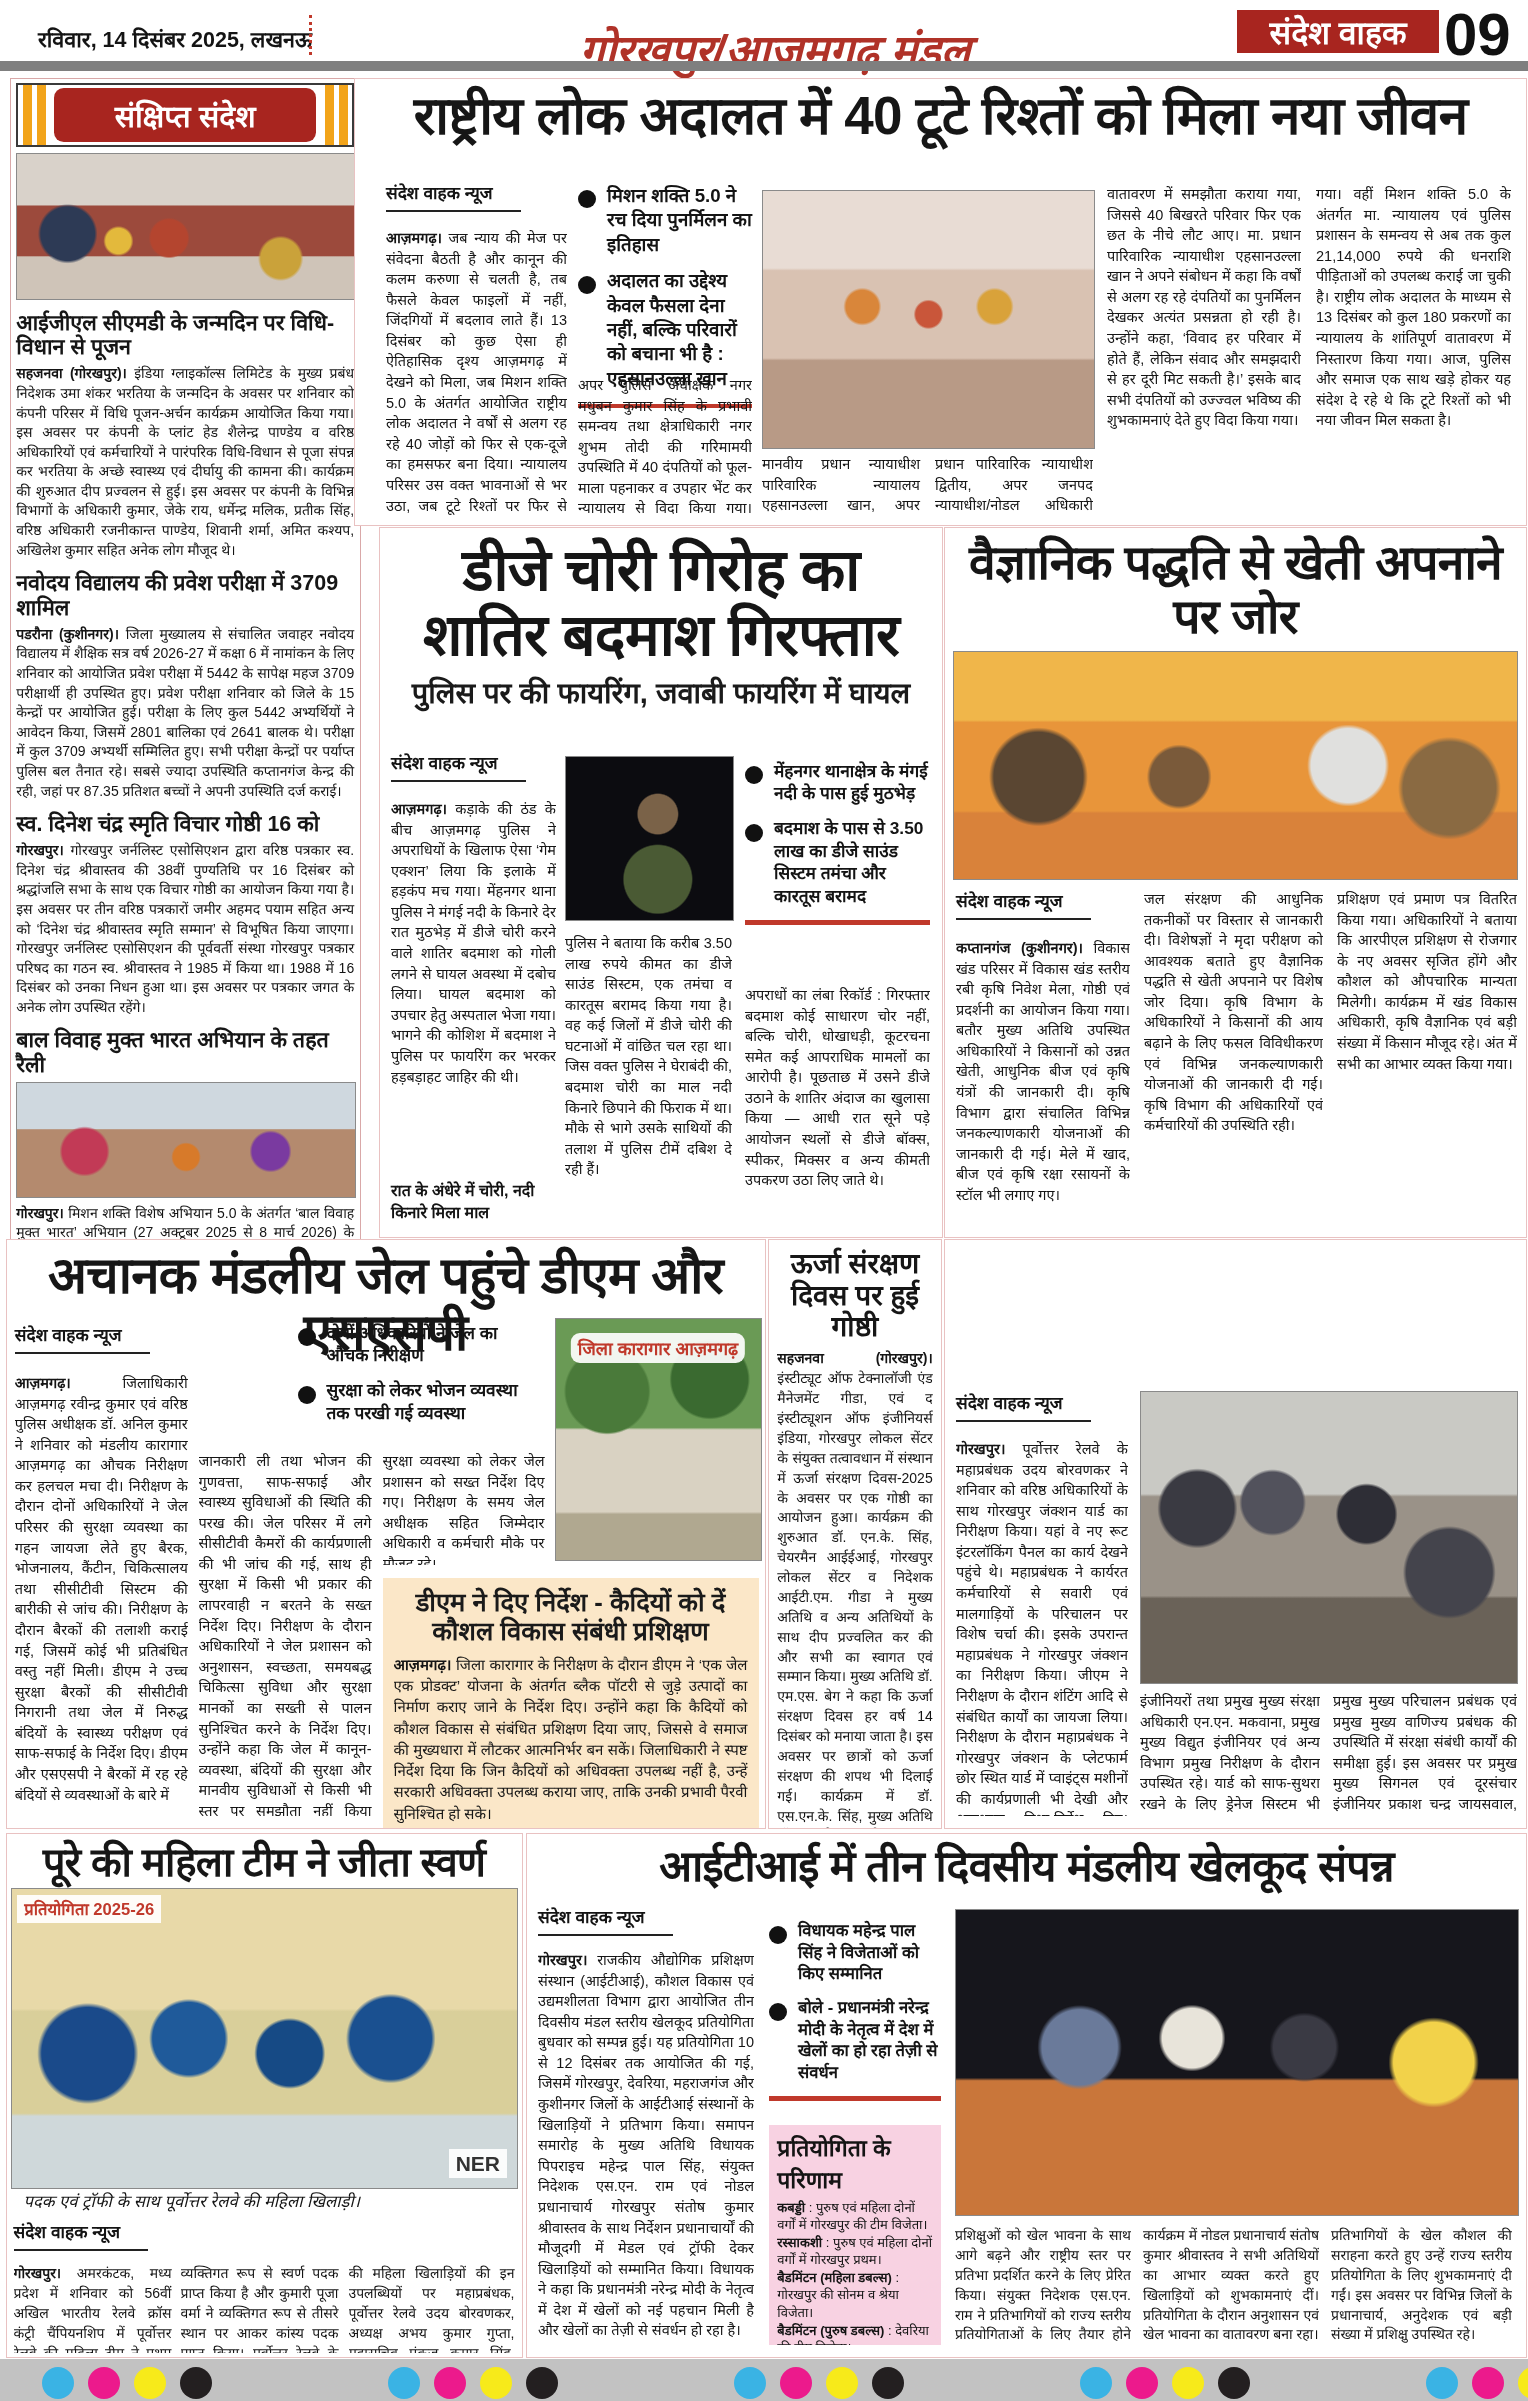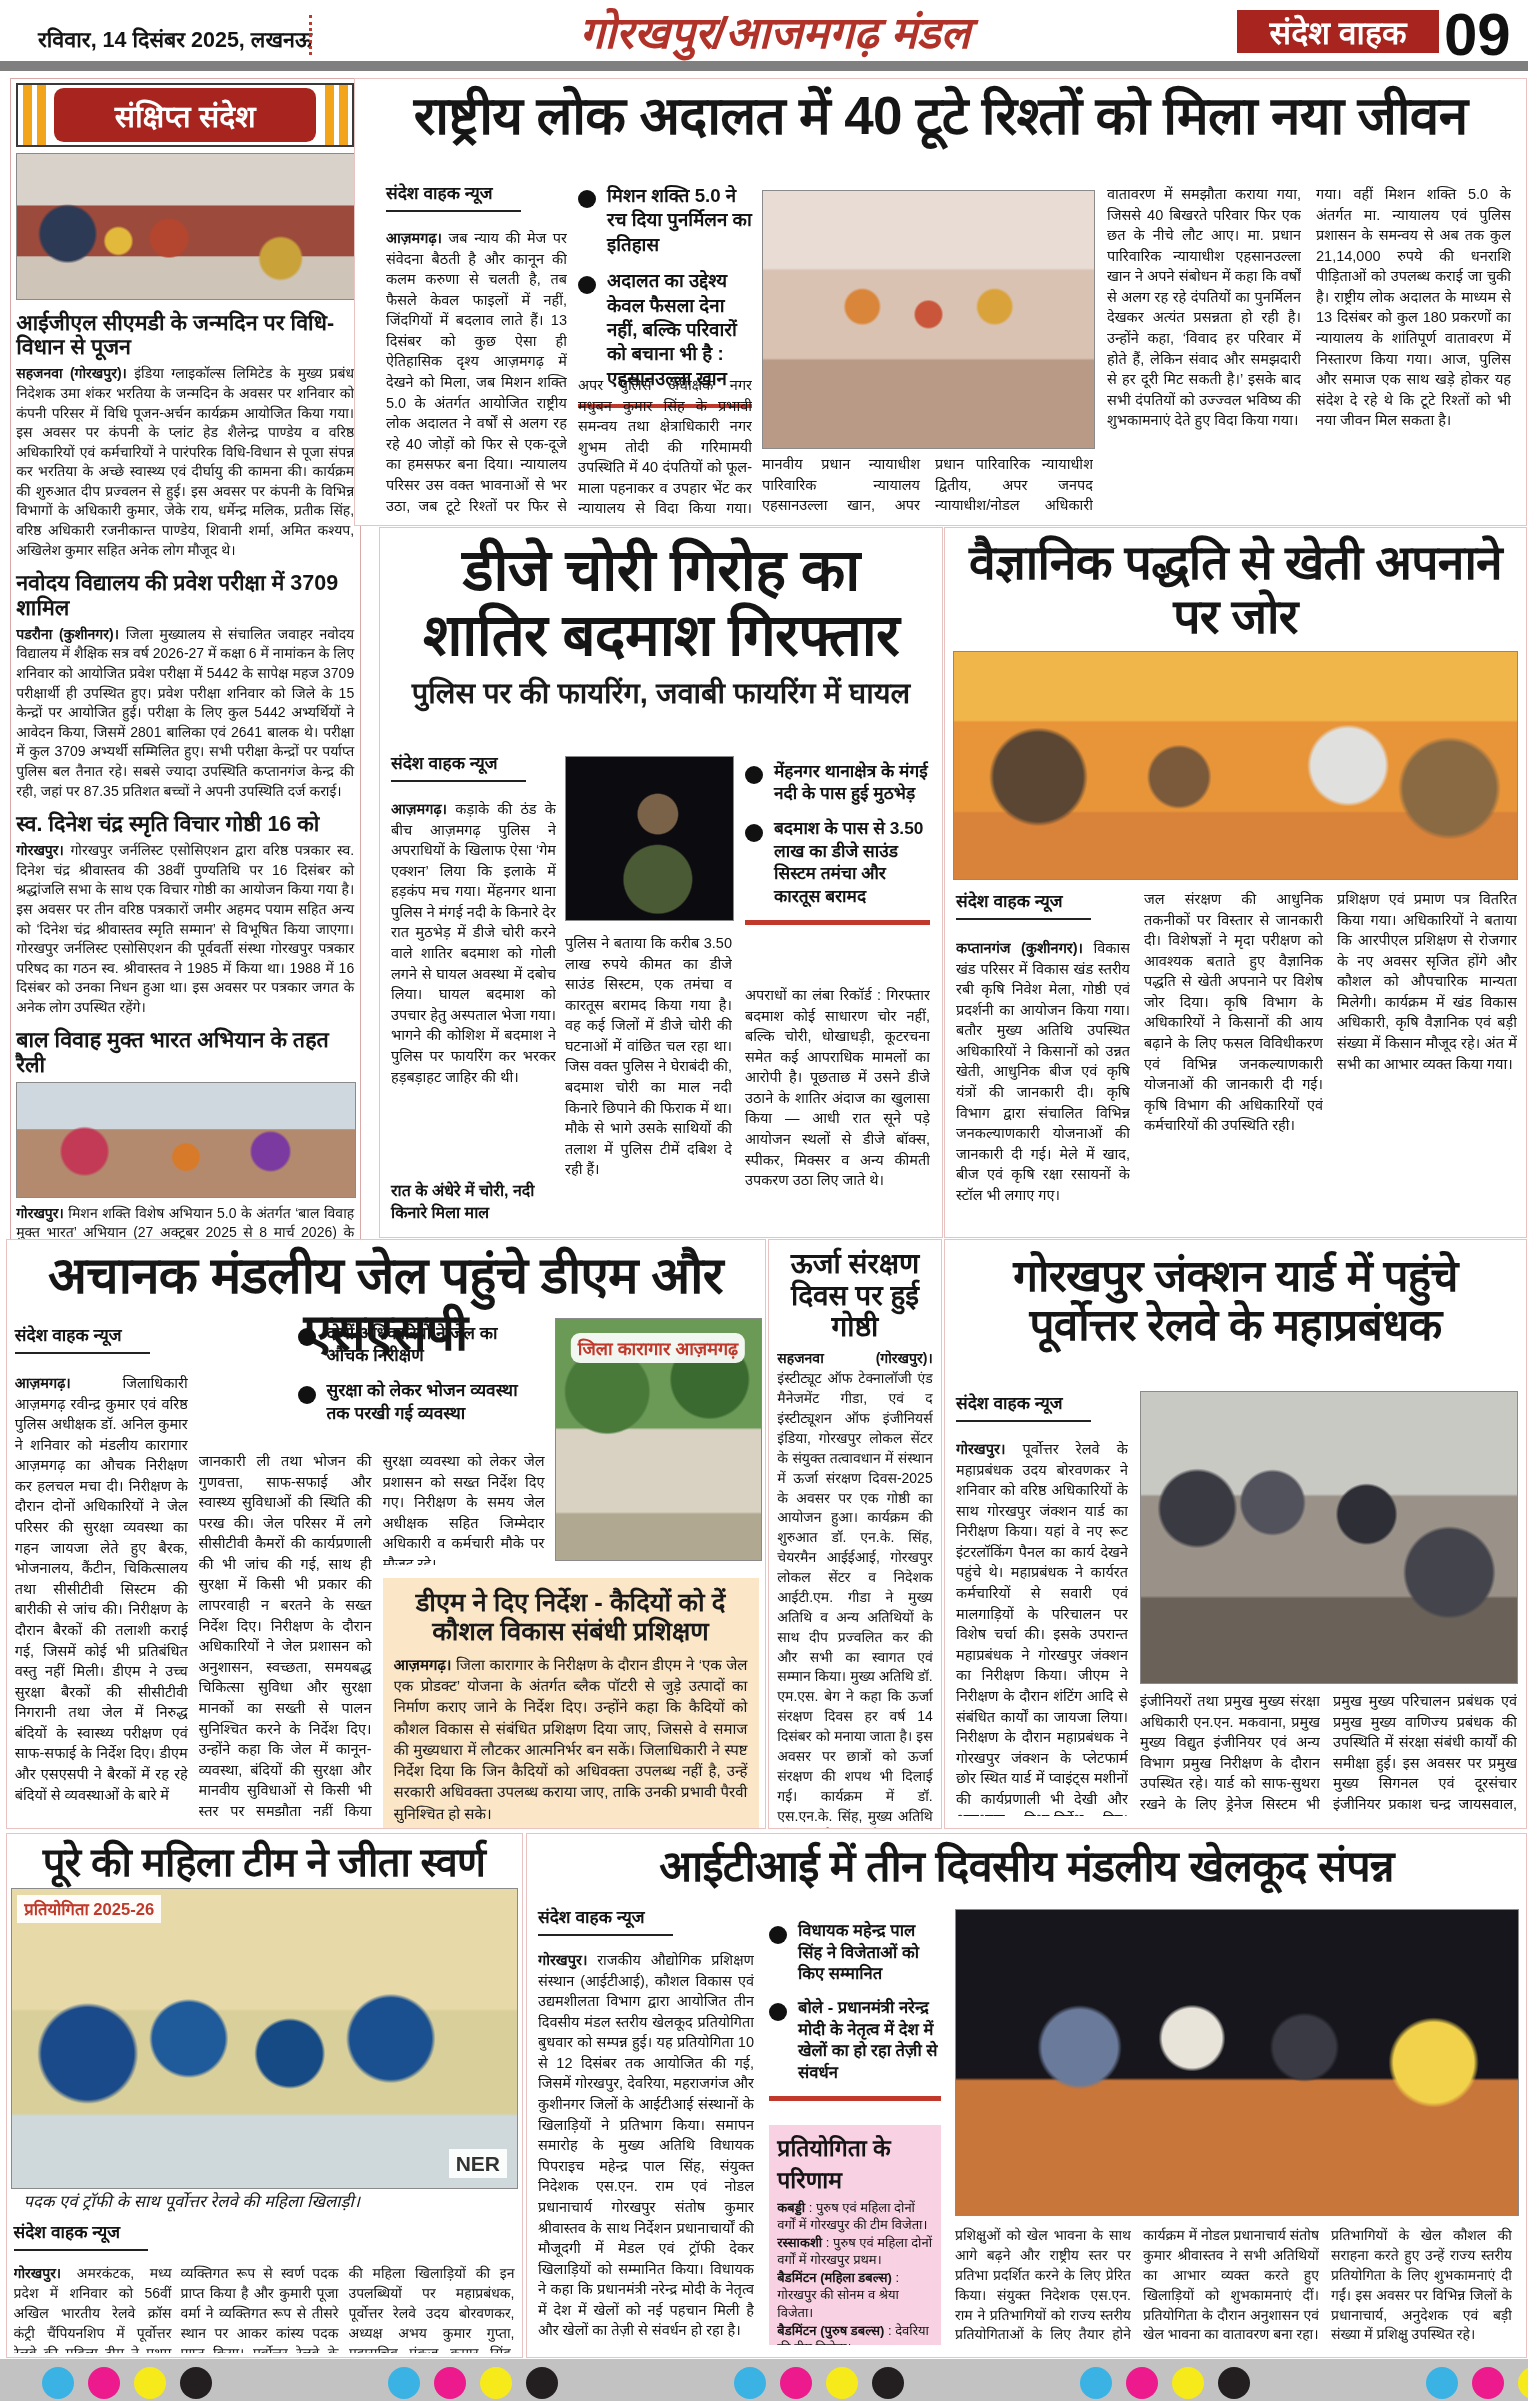--- a/index.html
+++ b/index.html
@@ -29,21 +29,21 @@
   .c1{background:#3ab3e4;} .c2{background:#ec1a8c;} .c3{background:#f7ea1a;} .c4{background:#231f20;}
   .plabel{position:absolute;background:rgba(255,255,255,.92);color:#c0392b;font-weight:900;padding:2.8px 7px;font-size:18px;}
 </style>
 </head>
 <body>
 
 <div class="page">
 
   <div class="abs" style="left:38px;top:23.5px;font-weight:bold;font-size:21.5px;">रविवार, 14 दिसंबर 2025, लखनऊ</div>
   <div class="abs" style="left:309px;top:15px;height:40px;border-left:3.5px dotted #c0392b;"></div>
-  <div class="abs" style="left:429px;top:1px;width:692px;text-align:center;font-size:44px;font-weight:900;font-style:italic;color:#b03228;">गोरखपुर/आजमगढ़ मंडल</div>
+  <div class="abs" style="left:429px;top:19px;width:692px;text-align:center;font-size:44px;font-weight:900;font-style:italic;color:#b03228;">गोरखपुर/आजमगढ़ मंडल</div>
   <div class="abs" style="left:1237px;top:9.7px;width:202px;height:43px;background:#a8251f;color:#fff;font-weight:900;font-size:32px;display:flex;align-items:center;justify-content:center;">संदेश वाहक</div>
   <div class="abs" style="left:1444px;top:0px;font-size:60px;font-weight:900;color:#111;">09</div>
   <div class="abs" style="left:0;top:61px;width:1529px;height:9.7px;background:#7f7f7f;"></div>
 
   <div class="box" style="left:9.7px;top:78px;width:338px;height:1157px;padding:4.2px 5.5px;overflow:hidden;border-color:#d9a8a8;">
     <div class="ornament">
       <div class="stripe"></div>
       <div class="redbanner">संक्षिप्त संदेश</div>
       <div class="stripe"></div>
     </div>
@@ -180,21 +180,20 @@
       <p class="btxt" style="margin:0;font-size:15px;"><span class="dl">आज़मगढ़।</span> <span>जिला कारागार के निरीक्षण के दौरान डीएम ने ‘एक जेल एक प्रोडक्ट’ योजना के अंतर्गत ब्लैक पॉटरी से जुड़े उत्पादों का निर्माण कराए जाने के निर्देश दिए। उन्होंने कहा कि कैदियों को कौशल विकास से संबंधित प्रशिक्षण दिया जाए, जिससे वे समाज की मुख्यधारा में लौटकर आत्मनिर्भर बन सकें। जिलाधिकारी ने स्पष्ट निर्देश दिया कि जिन कैदियों को अधिवक्ता उपलब्ध नहीं है, उन्हें सरकारी अधिवक्ता उपलब्ध कराया जाए, ताकि उनकी प्रभावी पैरवी सुनिश्चित हो सके।</span></p>
     </div>
   </div>
 
   <div class="box" style="left:768px;top:1239px;width:172px;height:588px;overflow:hidden;">
     <div class="hl" style="margin:8.3px 5.5px 7px;font-size:28px;letter-spacing:0;">ऊर्जा संरक्षण दिवस पर हुई गोष्ठी</div>
     <p class="btxt" style="margin:4.2px 8.3px;font-size:14px;height:484px;"><span class="dl">सहजनवा (गोरखपुर)।</span> <span>इंस्टीट्यूट ऑफ टेक्नालॉजी एंड मैनेजमेंट गीडा, एवं द इंस्टीट्यूशन ऑफ इंजीनियर्स इंडिया, गोरखपुर लोकल सेंटर के संयुक्त तत्वावधान में संस्थान में ऊर्जा संरक्षण दिवस-2025 के अवसर पर एक गोष्ठी का आयोजन हुआ। कार्यक्रम की शुरुआत डॉ. एन.के. सिंह, चेयरमैन आईईआई, गोरखपुर लोकल सेंटर व निदेशक आईटी.एम. गीडा ने मुख्य अतिथि व अन्य अतिथियों के साथ दीप प्रज्वलित कर की और सभी का स्वागत एवं सम्मान किया। मुख्य अतिथि डॉ. एम.एस. बेग ने कहा कि ऊर्जा संरक्षण दिवस हर वर्ष 14 दिसंबर को मनाया जाता है। इस अवसर पर छात्रों को ऊर्जा संरक्षण की शपथ भी दिलाई गई। कार्यक्रम में डॉ. एस.एन.के. सिंह, मुख्य अतिथि डॉ. एन. बेग, जगदीश, ज्वाइंट मगन सचिव डॉ. ए.के. पाण्डेय सहित प्राध्यापकों एवं छात्र-छात्राओं की उल्लेखनीय भागीदारी रही। इस अवसर पर प्रमुख चिन्तन एवं इंजीनियरिंग विचार रखे गए।</span></p>
   </div>
 
   <div class="box" style="left:944px;top:1239px;width:581px;height:588px;overflow:hidden;">
-    <div class="hl" style="margin:11px 28px 0;font-size:44px;">गोरखपुर जंक्शन यार्ड में पहुंचे पूर्वोत्तर रेलवे के महाप्रबंधक</div>
     <div class="abs" style="left:11px;top:151px;"><span class="byline">संदेश वाहक न्यूज</span></div>
     <p class="btxt abs" style="left:11px;top:199px;width:172px;height:377px;margin:0;"><span class="dl">गोरखपुर।</span> <span>पूर्वोत्तर रेलवे के महाप्रबंधक उदय बोरवणकर ने शनिवार को वरिष्ठ अधिकारियों के साथ गोरखपुर जंक्शन यार्ड का निरीक्षण किया। यहां वे नए रूट इंटरलॉकिंग पैनल का कार्य देखने पहुंचे थे। महाप्रबंधक ने कार्यरत कर्मचारियों से सवारी एवं मालगाड़ियों के परिचालन पर विशेष चर्चा की। इसके उपरान्त महाप्रबंधक ने गोरखपुर जंक्शन का निरीक्षण किया। जीएम ने निरीक्षण के दौरान शंटिंग आदि से संबंधित कार्यों का जायजा लिया। निरीक्षण के दौरान महाप्रबंधक ने गोरखपुर जंक्शन के प्लेटफार्म छोर स्थित यार्ड में प्वाइंट्स मशीनों की कार्यप्रणाली भी देखी और आवश्यक दिशा-निर्देश दिए। उन्होंने यार्ड को साफ-सुथरा रखने तथा सिग्नल प्रणाली को दुरुस्त रखने के निर्देश दिए।</span></p>
     <div class="photo" style="left:195px;top:151px;width:376px;height:291px;background:
         radial-gradient(circle at 15% 40%,#3a3a42 0 10%,transparent 11%),
         radial-gradient(circle at 35% 38%,#52525c 0 10%,transparent 11%),
         radial-gradient(circle at 60% 42%,#2e2e36 0 10%,transparent 11%),
         radial-gradient(circle at 82% 62%,#44444c 0 12%,transparent 13%),
         linear-gradient(180deg,#c9c9c4 0 35%,#9a9288 36% 70%,#6a6258 71% 100%);"></div>
     <p class="btxt abs" style="left:195px;top:451px;width:180px;height:125px;margin:0;">इंजीनियरों तथा प्रमुख मुख्य संरक्षा अधिकारी एन.एन. मकवाना, प्रमुख मुख्य विद्युत इंजीनियर एवं अन्य विभाग प्रमुख निरीक्षण के दौरान उपस्थित रहे। यार्ड को साफ-सुथरा रखने के लिए ड्रेनेज सिस्टम भी भली भांति दुरुस्त रखने के निर्देश दिए गए।</p>
     <p class="btxt abs" style="left:388px;top:451px;width:184px;height:125px;margin:0;">प्रमुख मुख्य परिचालन प्रबंधक एवं प्रमुख मुख्य वाणिज्य प्रबंधक की उपस्थिति में संरक्षा संबंधी कार्यों की समीक्षा हुई। इस अवसर पर प्रमुख मुख्य सिगनल एवं दूरसंचार इंजीनियर प्रकाश चन्द्र जायसवाल, मुख्य मालभाड़ा परिवहन प्रबंधक श्रीप्रकाश शुक्ल, महाप्रबंधक के सचिव आनन्द ऋषि श्रीवास्तव एवं वरिष्ठ रेल अधिकारी उपस्थित थे।</p>

